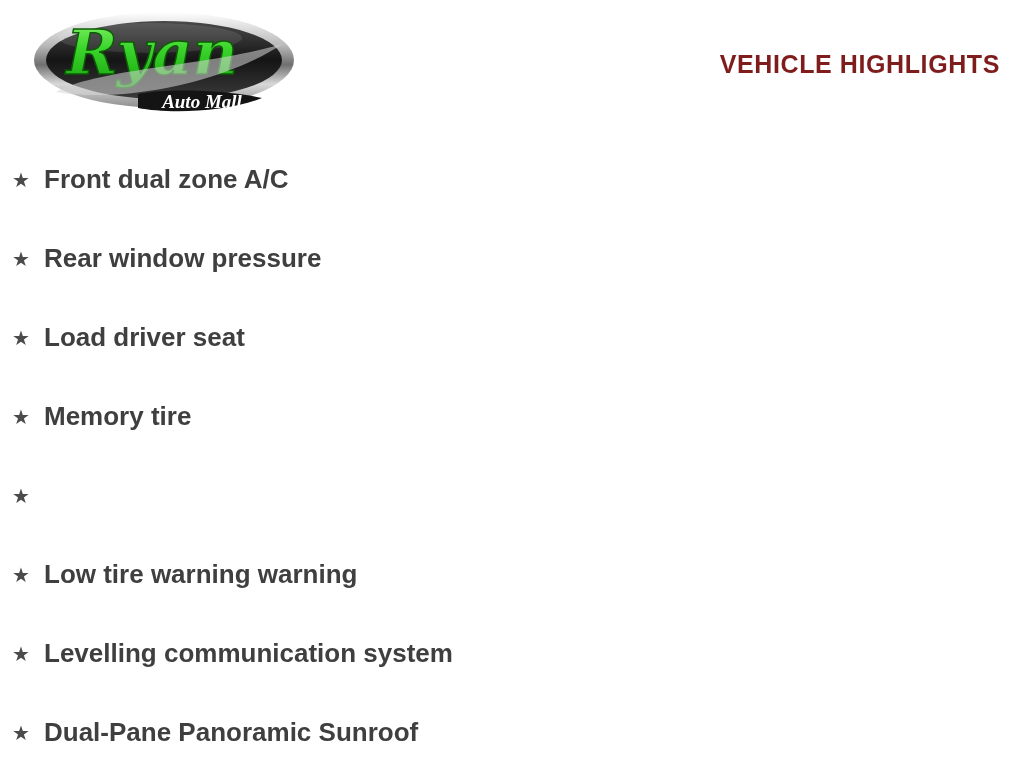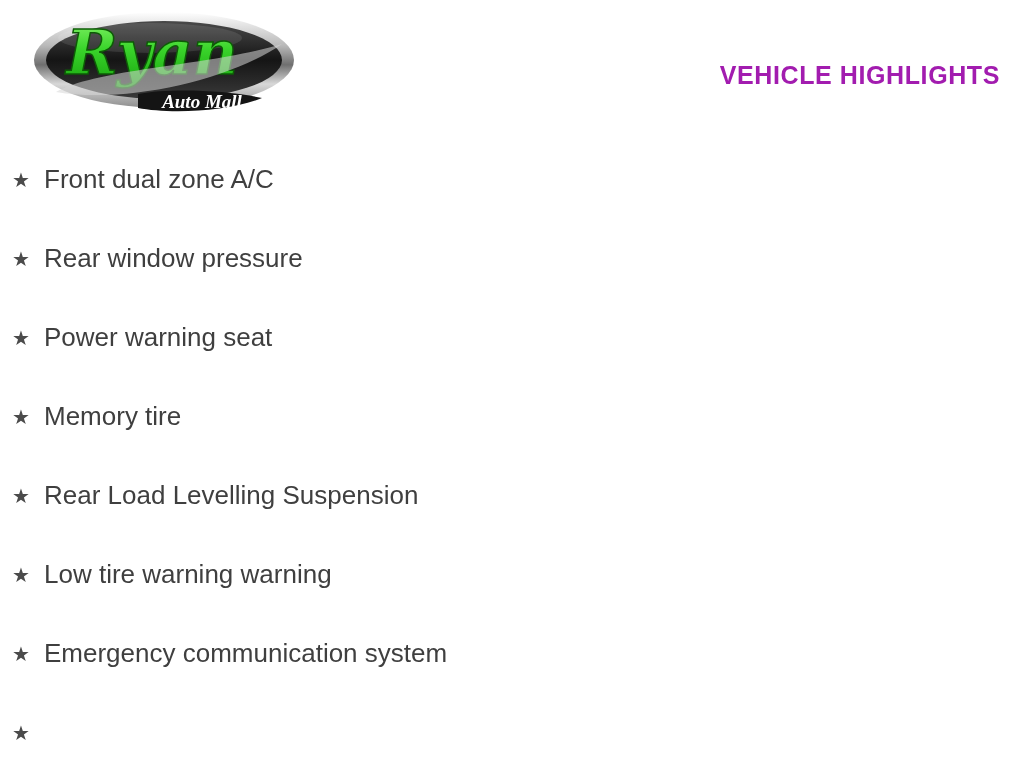--- a/index.html
+++ b/index.html
@@ -37,23 +37,22 @@
   .logo svg {
     display: block;
   }
   .page-title {
     position: absolute;
     right: 36px;
     top: 50px;
     font-size: 25px;
     font-weight: bold;
     letter-spacing: 0.6px;
-    color: #a21caf;
+    color: #7f1d1d;
     white-space: nowrap;
-    margin-top: 11px;
   }
 
   
   .highlights {
     position: absolute;
     left: 0;
     top: 140px;
     width: 1024px;
     list-style: none;
     margin: 0;
@@ -71,20 +70,21 @@
     text-align: center;
     font-size: 20px;
     line-height: 1;
     color: #4b4b4b;
   }
   .highlight-label {
     font-size: 26px;
     color: #3f3f3f;
     padding-left: 10px;
     white-space: nowrap;
+    font-weight: bold;
   }
 </style>
 </head>
 <body>
 
 <div class="page">
 
   <div class="header">
 
     <div class="logo">
@@ -130,36 +130,36 @@
     <li class="highlight-item">
       <span class="bullet-star">★</span>
       <span class="highlight-label">Front dual zone A/C</span>
     </li>
     <li class="highlight-item">
       <span class="bullet-star">★</span>
       <span class="highlight-label">Rear window pressure</span>
     </li>
     <li class="highlight-item">
       <span class="bullet-star">★</span>
-      <span class="highlight-label">Power warning seat</span>
+      <span class="highlight-label">Load driver seat</span>
     </li>
     <li class="highlight-item">
       <span class="bullet-star">★</span>
       <span class="highlight-label">Memory tire</span>
     </li>
     <li class="highlight-item">
       <span class="bullet-star">★</span>
-      <span class="highlight-label">Rear Load Levelling Suspension</span>
     </li>
     <li class="highlight-item">
       <span class="bullet-star">★</span>
       <span class="highlight-label">Low tire warning warning</span>
     </li>
     <li class="highlight-item">
       <span class="bullet-star">★</span>
-      <span class="highlight-label">Emergency communication system</span>
+      <span class="highlight-label">Levelling communication system</span>
     </li>
     <li class="highlight-item">
       <span class="bullet-star">★</span>
+      <span class="highlight-label">Dual-Pane Panoramic Sunroof</span>
     </li>
   </ul>
 
 </div>
 
 </body></html>

